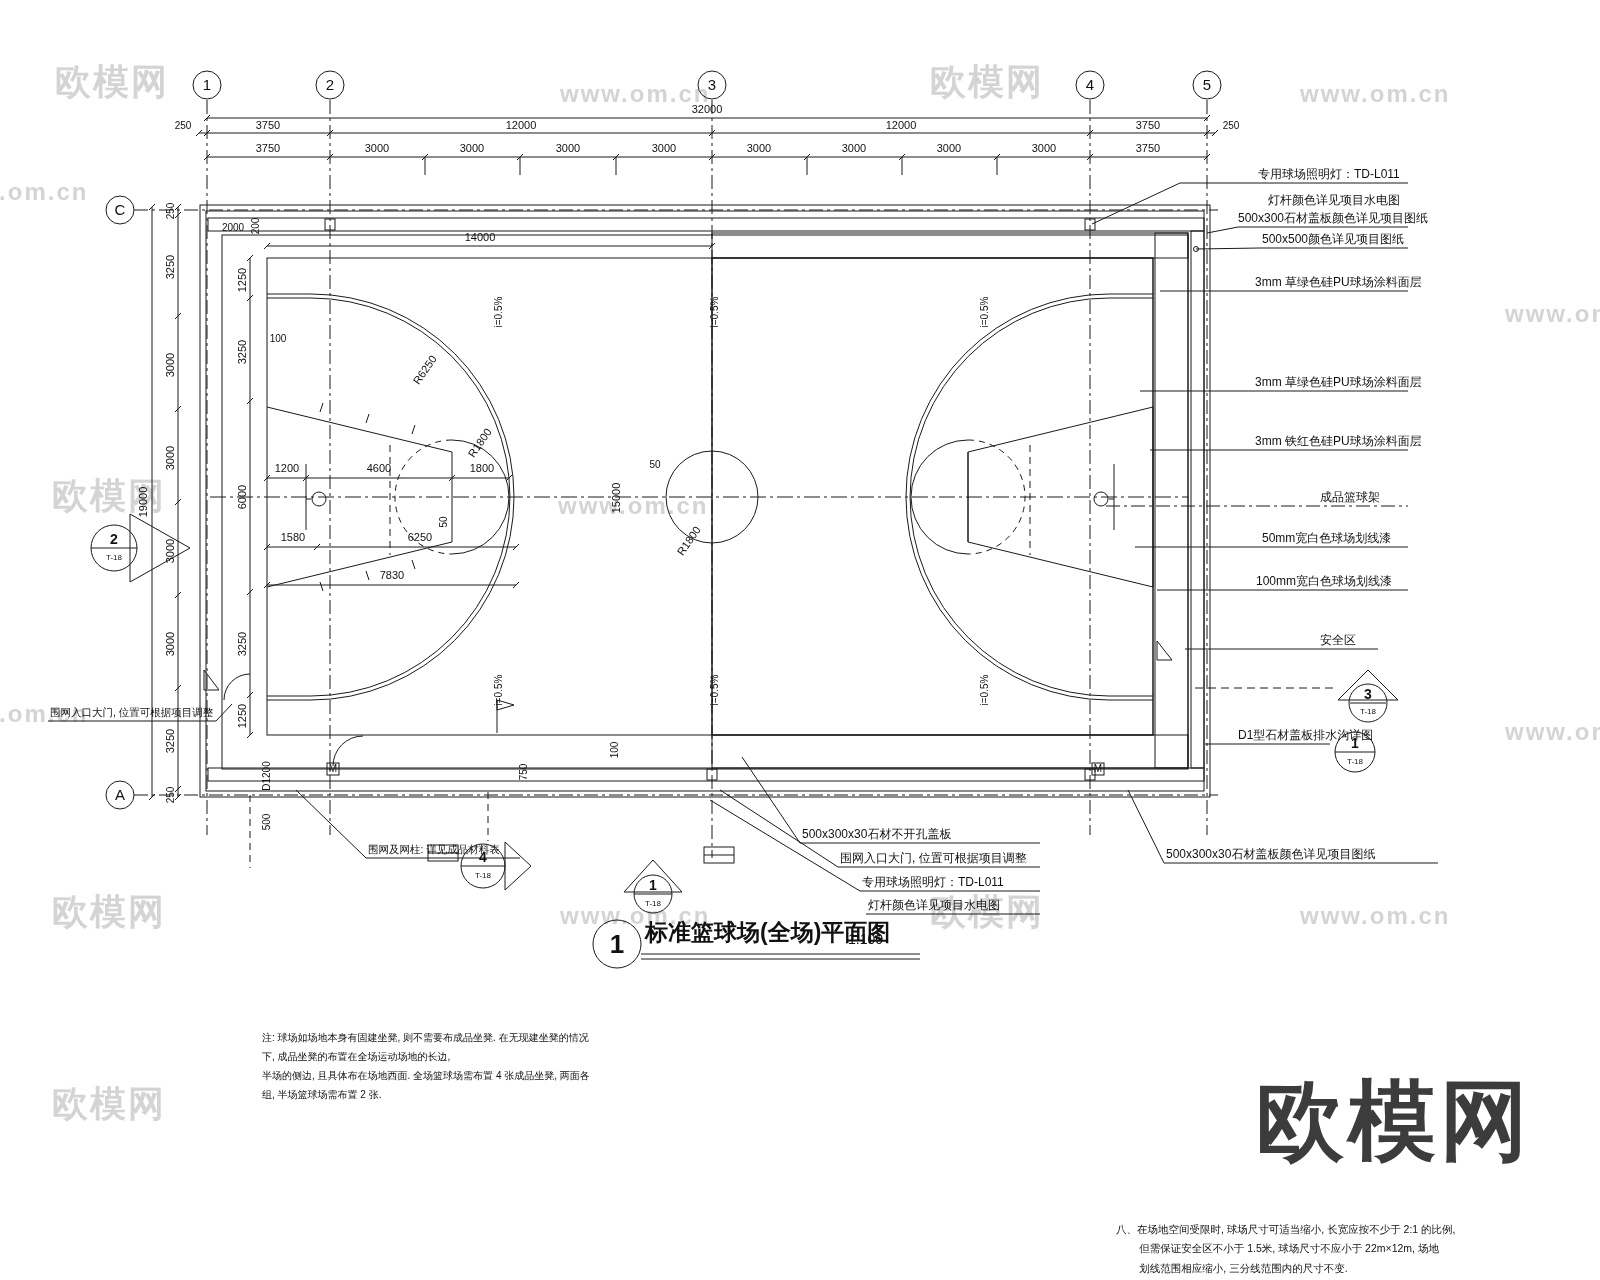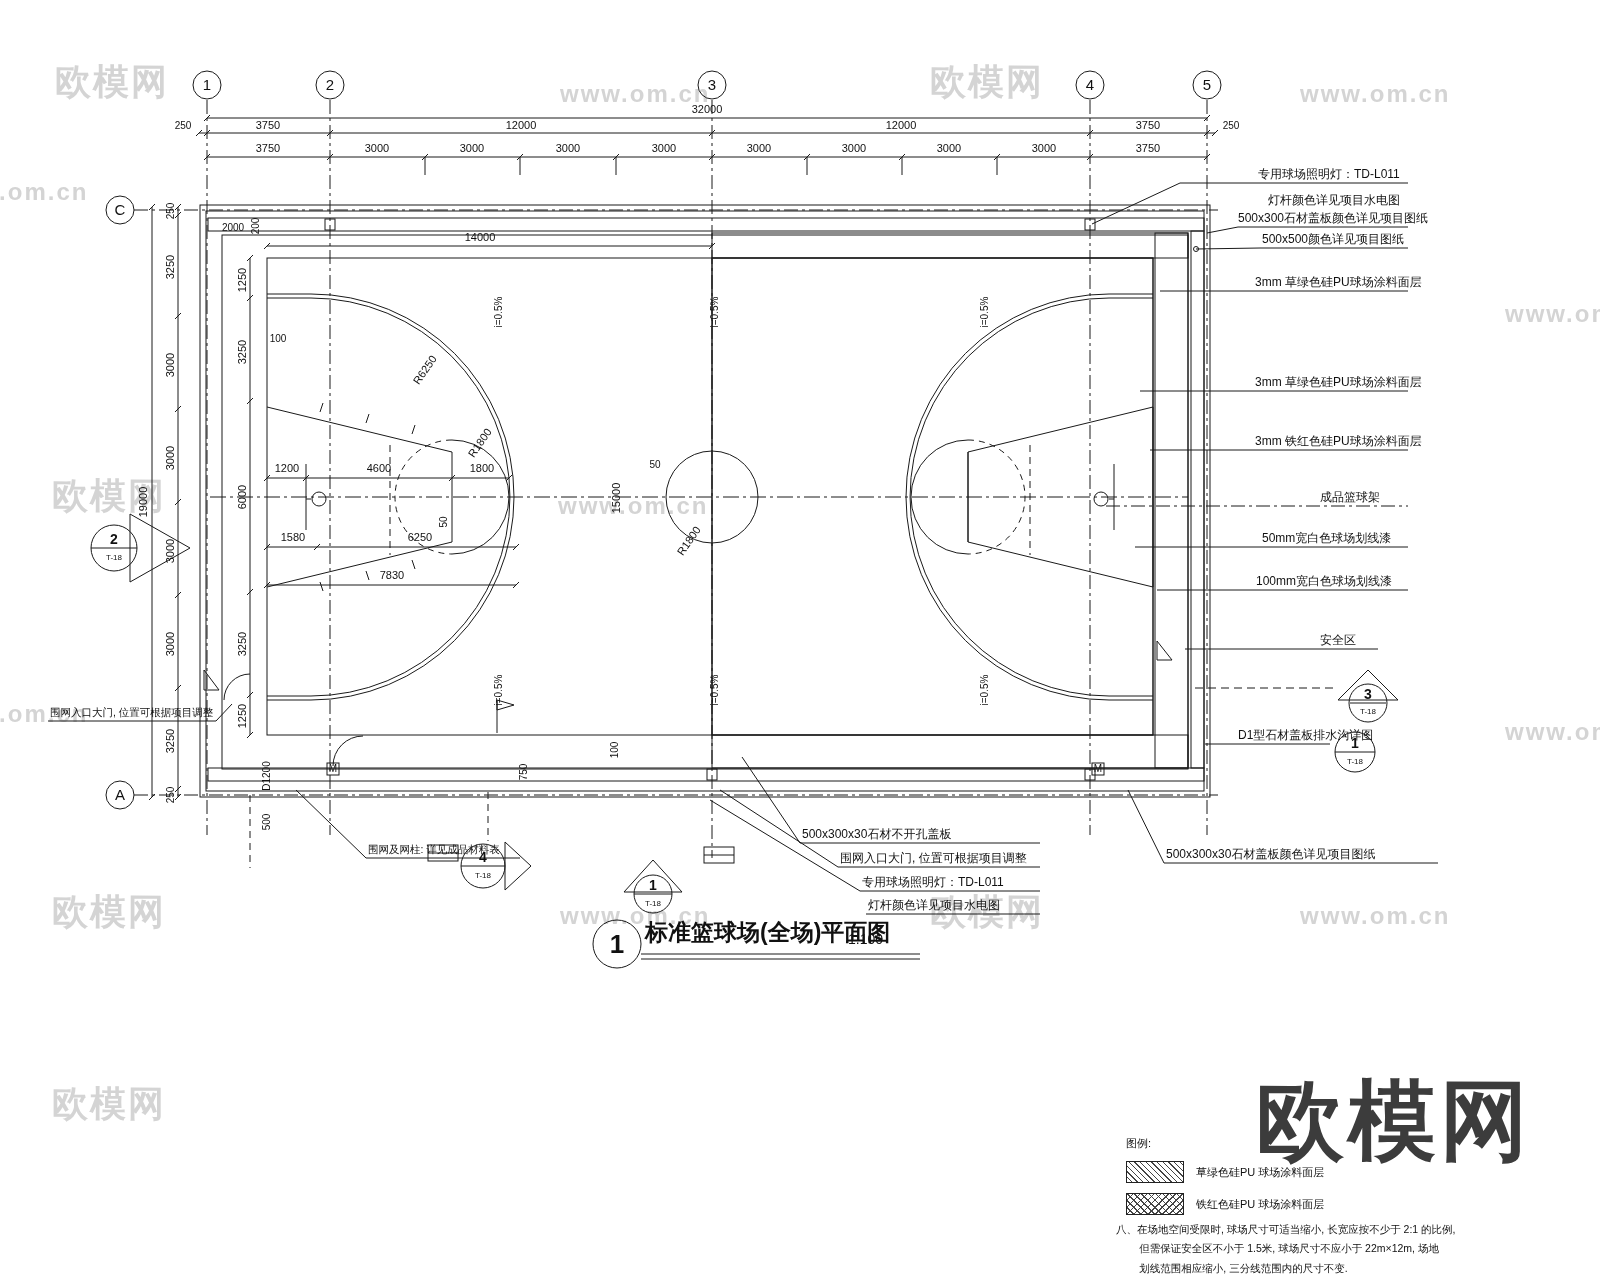--- a/index.html
+++ b/index.html
@@ -404,29 +404,20 @@
   <g>
     <circle cx="617" cy="944" r="24" stroke-width="1.4"></circle>
     <text class="mk" style="font-size:26px" x="617" y="953">1</text>
     <line x1="641" y1="954" x2="920" y2="954" stroke-width="3"></line>
     <line x1="641" y1="959" x2="920" y2="959" stroke-width="1"></line>
     <text class="ttl" x="645" y="940">标准篮球场(全场)平面图</text>
     <text class="scl" x="848" y="944">1:100</text>
   </g>
 </svg>
 
-<div class="legend">
-  <div>图例:</div>
-  <div class="legend-row">
-    <div class="sw sw1"></div>
-    <span>草绿色硅PU 球场涂料面层</span>
-  </div>
-  <div class="legend-row">
-    <div class="sw sw2"></div>
-    <span>铁红色硅PU 球场涂料面层</span>
-  </div>
-</div>
+<div class="note note-left">注: 球场如场地本身有固建坐凳, 则不需要布成品坐凳. 在无现建坐凳的情况下, 成品坐凳的布置在全场运动场地的长边,
+半场的侧边, 且具体布在场地西面. 全场篮球场需布置 4 张成品坐凳, 两面各组, 半场篮球场需布置 2 张.</div>
 <div class="note note-eight">八、在场地空间受限时, 球场尺寸可适当缩小, 长宽应按不少于 2:1 的比例,
         但需保证安全区不小于 1.5米, 球场尺寸不应小于 22m×12m, 场地
         划线范围相应缩小, 三分线范围内的尺寸不变.
         详见 ⊙/T-18.4 的缩小场地篮球场变化范围图.</div>
 
 </div>
 
 </body></html>

